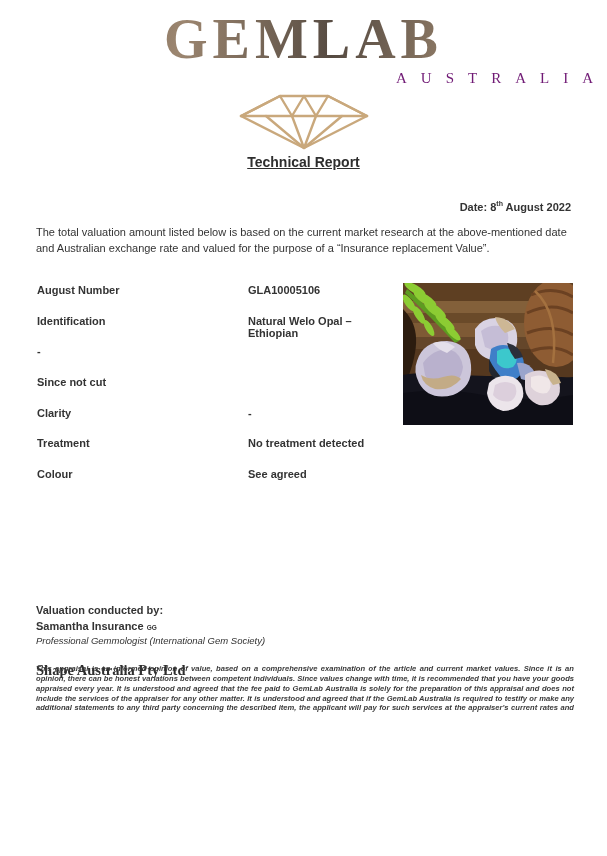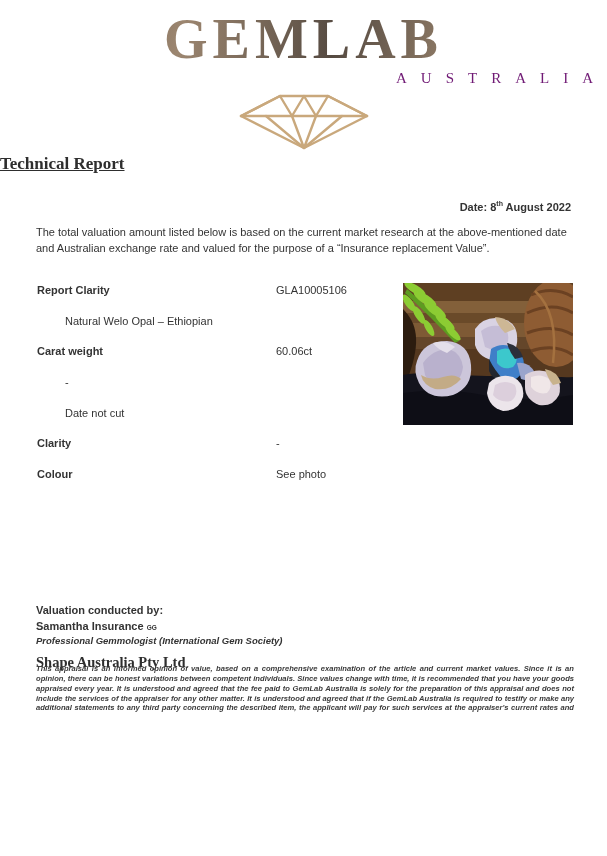--- a/index.html
+++ b/index.html
@@ -19,40 +19,40 @@
     -webkit-text-fill-color:transparent; color:#6b5b4c;
   }
   .brand-sub {
     position:absolute; top:70px; left:0; right:0; text-align:right;
     font-family:"Liberation Serif", serif; font-size:15px;
     letter-spacing:14px; text-indent:14px; color:#701a75;margin-left:20px;
   }
   .diamond { position:absolute; top:92px; left:50%; transform:translateX(-50%); width:142px; height:58px; }
   
   .title {
-    position:absolute; top:154px; left:0; right:0; 
-    font-size:17px; font-weight:700; text-decoration:underline; color:#2e2e2e;font-family:Liberation Serif, serif;
+    position:absolute; top:154px; left:0; right:0; text-align:center;
+    font-size:14px; font-weight:700; text-decoration:underline; color:#2e2e2e;
   }
   .date-line { position:absolute; top:200px; right:36px; font-size:11px; font-weight:600; color:#333; }
   .date-line sup { font-size:7px; }
   .intro { position:absolute; top:225px; left:36px; width:535px; font-size:11px; line-height:1.45; color:#333; }
   
   .fields { position:absolute; top:284px; left:37px; width:360px; }
   .field-row { display:flex; height:30.7px; align-items:flex-start; }
   .fl { width:211px; font-size:11px; font-weight:700; color:#333; }
-  .fv { flex:1; font-size:11px; font-weight:400; color:#333;margin-left:28px; }
+  .fv { flex:1; font-size:11px; font-weight:700; color:#333; }
   
   .photo { position:absolute; top:283px; left:403px; width:170px; height:142px; overflow:hidden; }
   .photo svg { display:block; }
   
   .sig { position:absolute; top:604px; left:36px; }
   .sig-heading { font-size:11px; font-weight:600; color:#333; margin-bottom:4px; }
   .sig-name { font-size:11px; font-weight:700; color:#333; margin-bottom:3px; }
   .sig-name .cred { font-size:6.5px; font-weight:700; vertical-align:baseline; }
-  .sig-role { font-size:9.5px; font-style:italic; font-weight:700; color:#333; margin-bottom:8px; }
+  .sig-role { font-size:9.5px; font-style:italic; font-weight:400; color:#333; margin-bottom:16px; }
   .sig-company { font-family:"Liberation Serif", serif; font-size:14.5px; font-weight:700; color:#2e2e2e; }
   
   .disclaimer {
     position:absolute; top:664px; left:36px; width:538px;
     font-size:7.6px; font-style:italic; font-weight:600; line-height:1.3;
     color:#3a3a3a; text-align:justify;
   }
 </style>
 </head>
 <body>
@@ -78,43 +78,44 @@
   </div>
 
   <div class="title">Technical Report</div>
 
   <div class="date-line"><span>Date: 8</span><sup>th</sup><span> August 2022</span></div>
 
   <p class="intro">The total valuation amount listed below is based on the current market research at the above-mentioned date and Australian exchange rate and valued for the purpose of a “Insurance replacement Value”.</p>
 
   <div class="fields">
     <div class="field-row">
-      <span class="fl">Report Clarity</span>
+      <span class="fl">August Number</span>
       <span class="fv">GLA10005106</span>
     </div>
     <div class="field-row">
+      <span class="fl">Identification</span>
       <span class="fv">Natural Welo Opal – Ethiopian</span>
-    </div>
-    <div class="field-row">
-      <span class="fl">Carat weight</span>
-      <span class="fv">60.06ct</span>
     </div>
     <div class="field-row">
       <span class="fv">-</span>
     </div>
     <div class="field-row">
-      <span class="fv">Date not cut</span>
+      <span class="fv">Since not cut</span>
     </div>
     <div class="field-row">
       <span class="fl">Clarity</span>
       <span class="fv">-</span>
     </div>
     <div class="field-row">
+      <span class="fl">Treatment</span>
+      <span class="fv">No treatment detected</span>
+    </div>
+    <div class="field-row">
       <span class="fl">Colour</span>
-      <span class="fv">See photo</span>
+      <span class="fv">See agreed</span>
     </div>
   </div>
 
   <div class="photo">
     <svg width="170" height="142" viewBox="0 0 170 142" xmlns="http://www.w3.org/2000/svg">
 
       <rect width="170" height="142" fill="#76522f"></rect>
       <rect y="0" width="170" height="18" fill="#5e3f22"></rect>
       <rect y="18" width="170" height="12" fill="#83603a"></rect>
       <rect y="30" width="170" height="10" fill="#6a4a29"></rect>

